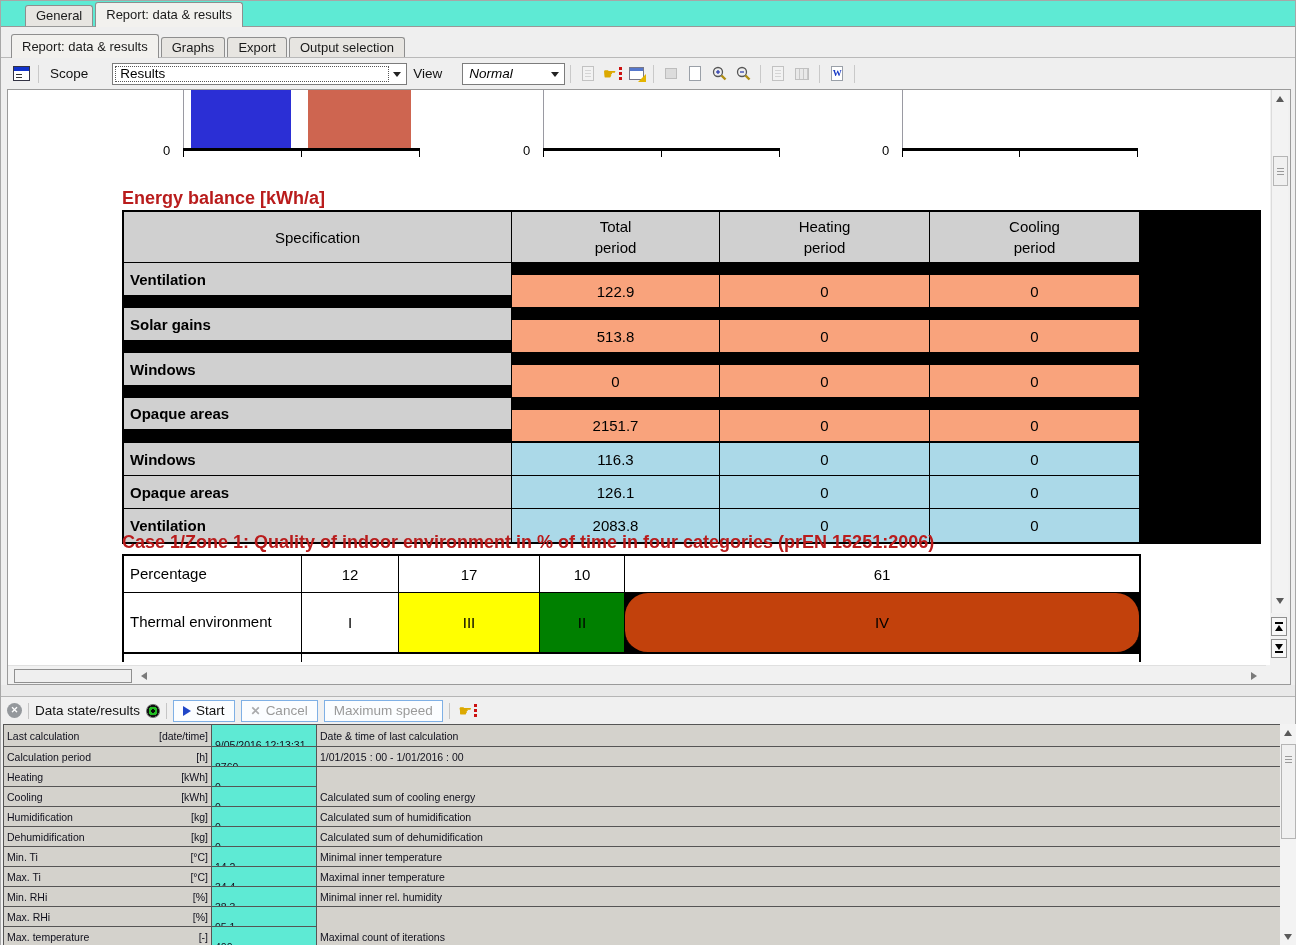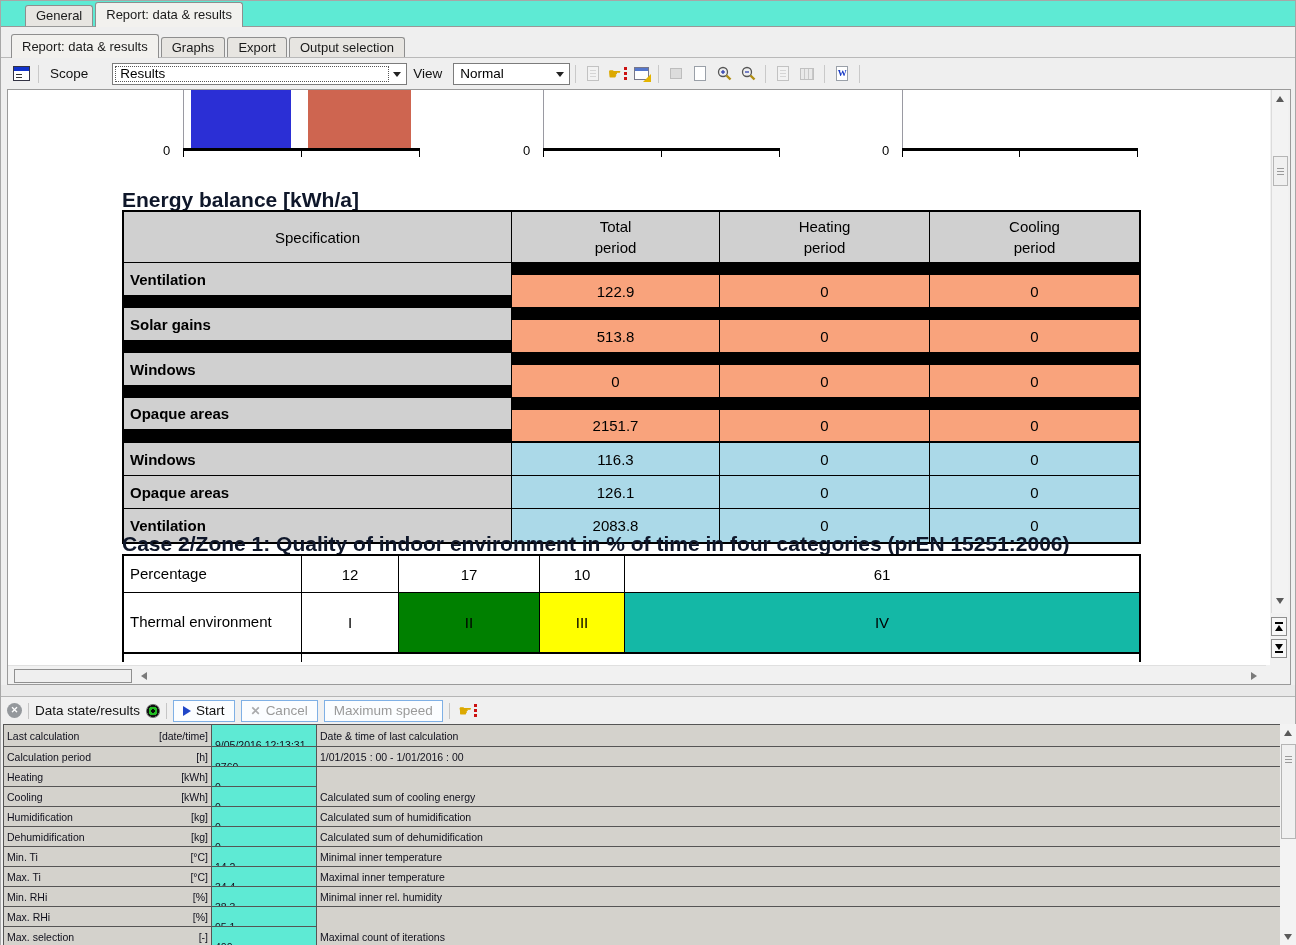--- a/index.html
+++ b/index.html
@@ -17,21 +17,21 @@
 
   
   .toolbar { position:absolute; top:57px; left:0; right:0; height:31px; display:flex; align-items:center; padding-left:8px; background:#efefef; font-size:13.5px; color:#111; }
   .tb-sep { width:1px; height:18px; background:#c9c9c9; margin:0 5px; flex:none; }
   .report-glyph { width:17px; height:15px; border:1px solid #334; background:#fff; position:relative; flex:none; }
   .report-glyph:before { content:""; position:absolute; top:0; left:0; right:0; height:4px; background:#1133cc; }
   .report-glyph:after { content:""; position:absolute; left:2px; right:7px; top:7px; height:1px; background:#333; box-shadow:0 3px 0 #333; }
   .tb-label { margin:0 6px 0 6px; }
   .combo { position:relative; height:22px; background:#fff; border:1px solid #7c7c7c; flex:none; }
   .combo.scope { width:295px;margin-left:18px; }
-  .combo.view  { width:117px; margin-left:5px; }
+  .combo.view  { width:103px; margin-left:14px;font-style:italic; }
   .combo-inner { position:absolute; inset:2px 17px 2px 2px; display:flex; align-items:center; padding-left:4px; font-size:13.5px; color:#000; white-space:nowrap; overflow:hidden; }
   .combo.scope .combo-inner { border:1px dotted #555; }
   .combo-arrow { position:absolute; right:5px; top:8px; width:0; height:0; border-left:4px solid transparent; border-right:4px solid transparent; border-top:5px solid #222; }
   .tb-btn { width:22px; height:21px; display:flex; align-items:center; justify-content:center; margin:0 1px; flex:none; position:relative; }
   .pg { width:12px; height:15px; background:#fff; border:1px solid #9aa0a8; position:relative; }
   .pg.dis { background:#f2f2f2; border-color:#c2c2c2; }
   .pg.dis:before { content:""; position:absolute; left:2px; right:2px; top:3px; height:1px; background:#d5d5d5; box-shadow:0 3px 0 #d5d5d5, 0 6px 0 #d5d5d5; }
   .pg.word:before { content:"W"; position:absolute; left:0; right:0; top:1px; text-align:center; font-weight:bold; font-size:9px; color:#1739c6; font-family:"Liberation Serif", serif; }
   .stop-sq { width:12px; height:11px; background:#dcdcdc; border:1px solid #bdbdbd; }
   .propwin { width:15px; height:13px; border:1px solid #778; background:#fff; position:relative; }
@@ -53,43 +53,43 @@
   .chart .axis { position:absolute; left:0; right:0; bottom:0; height:3px; background:#000; }
   .chart .tick { position:absolute; bottom:-6px; width:1px; height:6px; background:#000; }
   .chart .zero { position:absolute; left:-20px; bottom:-7px; font-size:13px; color:#000; }
   .chart .bar { position:absolute; top:0; bottom:3px; }
   .c1 { left:175px; width:237px; }
   .c2 { left:535px; width:237px; }
   .c3 { left:894px; width:236px; }
   .c1 .bar.b0 { left:8px;  width:100px; background:#2b2fd5; }
   .c1 .bar.b1 { left:125px; width:103px; background:#ce6550; }
 
-  .rtitle { position:absolute; left:114px; font-size:21px; font-weight:bold; color:#0f172a; white-space:nowrap; }
+  .rtitle { position:absolute; left:114px; font-size:18px; font-weight:bold; color:#b91c1c; white-space:nowrap; }
   .t-energy { top:98px; }
   .t-quality { top:442px; }
 
-  .energy-table { position:absolute; left:114px; top:120px; width:1019px; display:grid; grid-template-columns:388px 208px 210px 209px; border:2px solid #000; background:#000; }
+  .energy-table { position:absolute; left:114px; top:120px; width:1139px; display:grid; grid-template-columns:388px 208px 210px 209px; border:2px solid #000; background:#000; }
   .energy-table .cell { background:#d0d0d0; height:33px; display:flex; align-items:center; justify-content:center; font-size:15px; color:#000; border-right:1px solid #000; border-bottom:1px solid #000; }
   .energy-table .cell.hdr { height:51px; white-space:pre-line; text-align:center; line-height:1.4; }
   .energy-table .cell.lbl { justify-content:flex-start; padding-left:6px;font-weight:bold; }
   .energy-table .cell.c4 { border-right:none; }
   .energy-table .cell.gain { background:#f9a37c;margin-top:12px; }
   .energy-table .cell.loss { background:#abd9e8; }
   .energy-table .cell.grp-end { border-bottom:2px solid #000; }
   .energy-table .cell.last { border-bottom:none; }
 
   .quality-table { position:absolute; left:114px; top:464px; width:1019px; display:grid; grid-template-columns:178px 97px 141px 85px 514px; border:2px solid #000; border-bottom:none; background:#000; }
   .quality-table .cell { background:#fff; display:flex; align-items:center; justify-content:center; font-size:15px; color:#000; border-right:1px solid #000; border-bottom:1px solid #000; }
   .quality-table .r1 { height:37px; }
   .quality-table .r2 { height:61px; border-bottom:2px solid #000; }
   .quality-table .cell.lbl { justify-content:flex-start; padding-left:6px; line-height:1.25; }
   .quality-table .cell.c5 { border-right:none; }
   .quality-table .cat-ii  { background:#008000; }
   .quality-table .cat-iii { background:#ffff00; }
-  .quality-table .cat-iv  { background:#14b8a6; }
+  .quality-table .cat-iv  { background:#c2410c;border-radius:23px; }
   .quality-table .partial { height:8px; border-bottom:none; }
 
   
   .vscroll { position:absolute; left:1263px; top:0; width:17px; height:523px; background:#f3f3f3; border-left:1px solid #dcdcdc; }
   .arr { position:absolute; left:4px; width:0; height:0; }
   .arr.up { border-left:4px solid transparent; border-right:4px solid transparent; border-bottom:6px solid #5a5a5a; }
   .arr.down { border-left:4px solid transparent; border-right:4px solid transparent; border-top:6px solid #5a5a5a; }
   .arr.left { border-top:4px solid transparent; border-bottom:4px solid transparent; border-right:6px solid #7a7a7a; }
   .arr.right { border-top:4px solid transparent; border-bottom:4px solid transparent; border-left:6px solid #7a7a7a; }
   .vscroll .up { top:6px; }
@@ -287,32 +287,32 @@
         <div class="cell loss">126.1</div>
         <div class="cell loss">0</div>
         <div class="cell loss c4">0</div>
 
         <div class="cell lbl last">Ventilation</div>
         <div class="cell loss last">2083.8</div>
         <div class="cell loss last">0</div>
         <div class="cell loss last c4">0</div>
       </div>
 
-      <div class="rtitle t-quality">Case 2/Zone 1: Quality of indoor environment in % of time in four categories (prEN 15251:2006)</div>
+      <div class="rtitle t-quality">Case 1/Zone 1: Quality of indoor environment in % of time in four categories (prEN 15251:2006)</div>
       <div class="quality-table">
         <div class="cell r1 lbl">Percentage</div>
         <div class="cell r1">12</div>
         <div class="cell r1">17</div>
         <div class="cell r1">10</div>
         <div class="cell r1 c5">61</div>
 
         <div class="cell r2 lbl">Thermal environment</div>
         <div class="cell r2">I</div>
+        <div class="cell r2 cat-iii">III</div>
         <div class="cell r2 cat-ii">II</div>
-        <div class="cell r2 cat-iii">III</div>
         <div class="cell r2 cat-iv c5">IV</div>
 
         <div class="cell partial" style="grid-column:1 / 2"></div>
         <div class="cell partial c5" style="grid-column:2 / 6"></div>
       </div>
     </div>
 
     <div class="vscroll">
       <span class="arr up"></span>
       <span class="vthumb"></span>
@@ -439,21 +439,21 @@
       </div>
       <div class="srow">
         <span class="sc lblu">
             <span>Max. RHi</span>
             <span>[%]</span>
           </span>
         <span class="sc val">95.1</span>
       </div>
       <div class="srow">
         <span class="sc lblu">
-            <span>Max. selection</span>
+            <span>Max. temperature</span>
             <span>[-]</span>
           </span>
         <span class="sc val">400</span>
         <span class="sc desc">Maximal count of iterations</span>
       </div>
     </div>
 
     <div class="bp-vscroll">
       <span class="arr up"></span>
       <span class="vthumb"></span>

